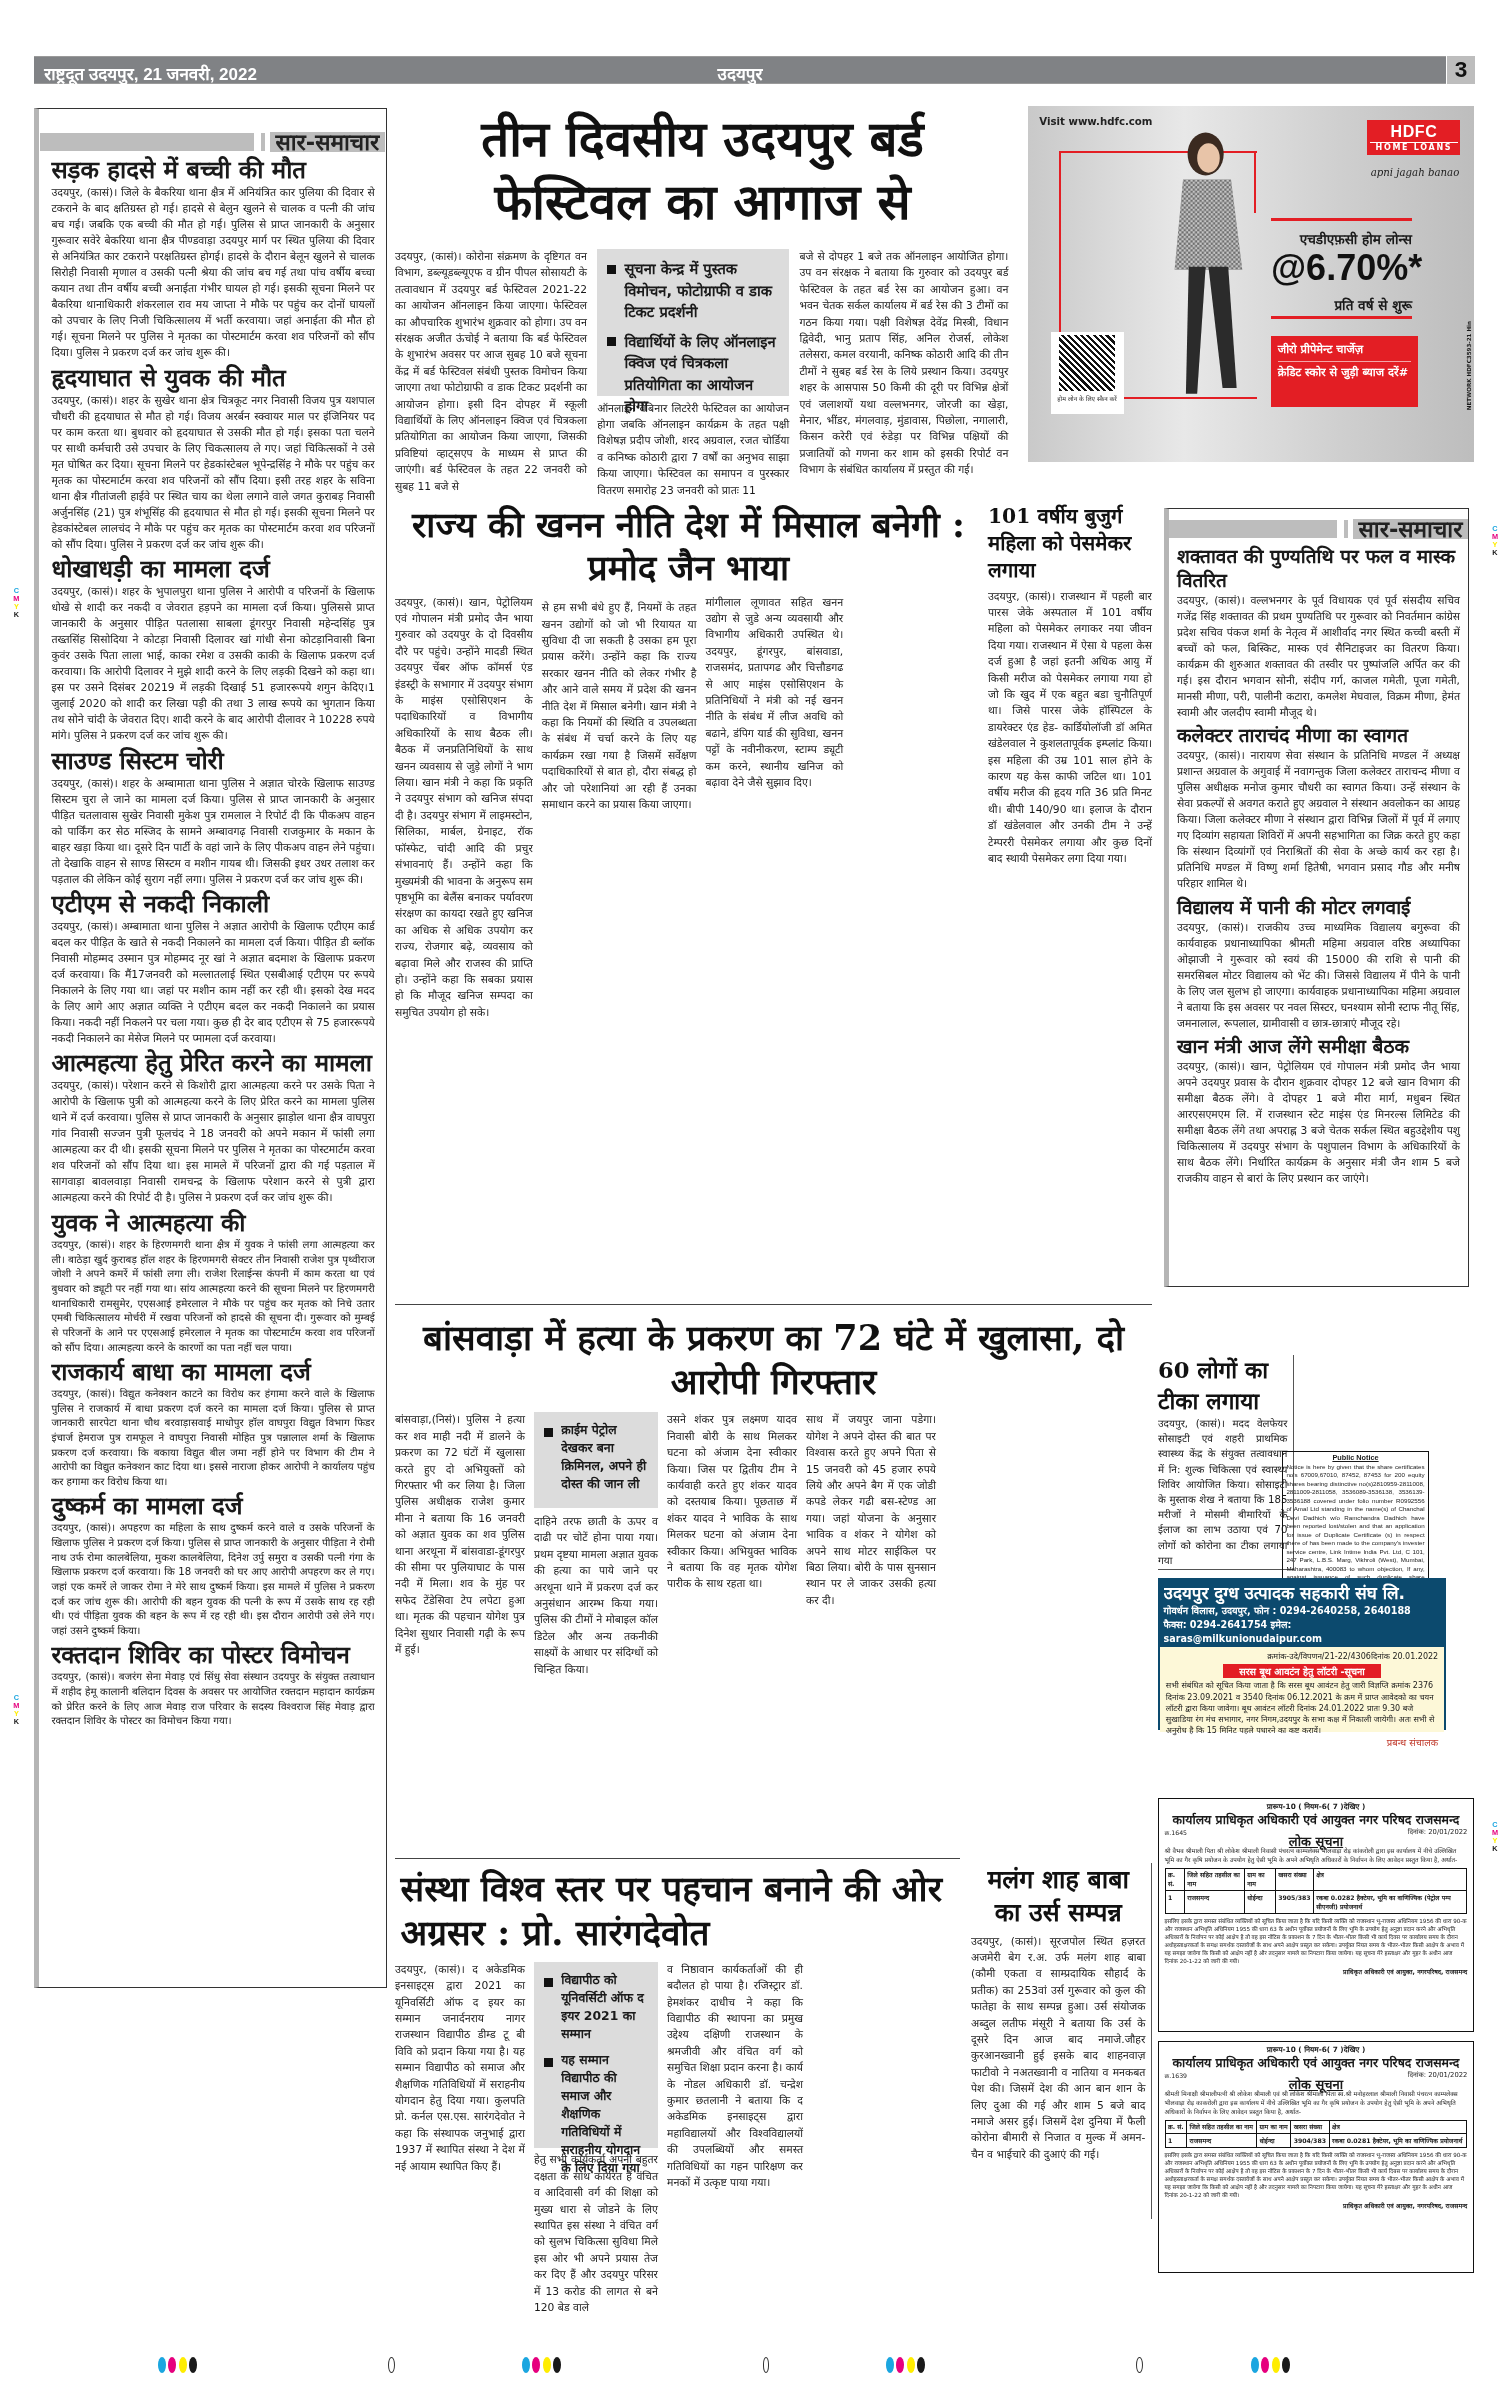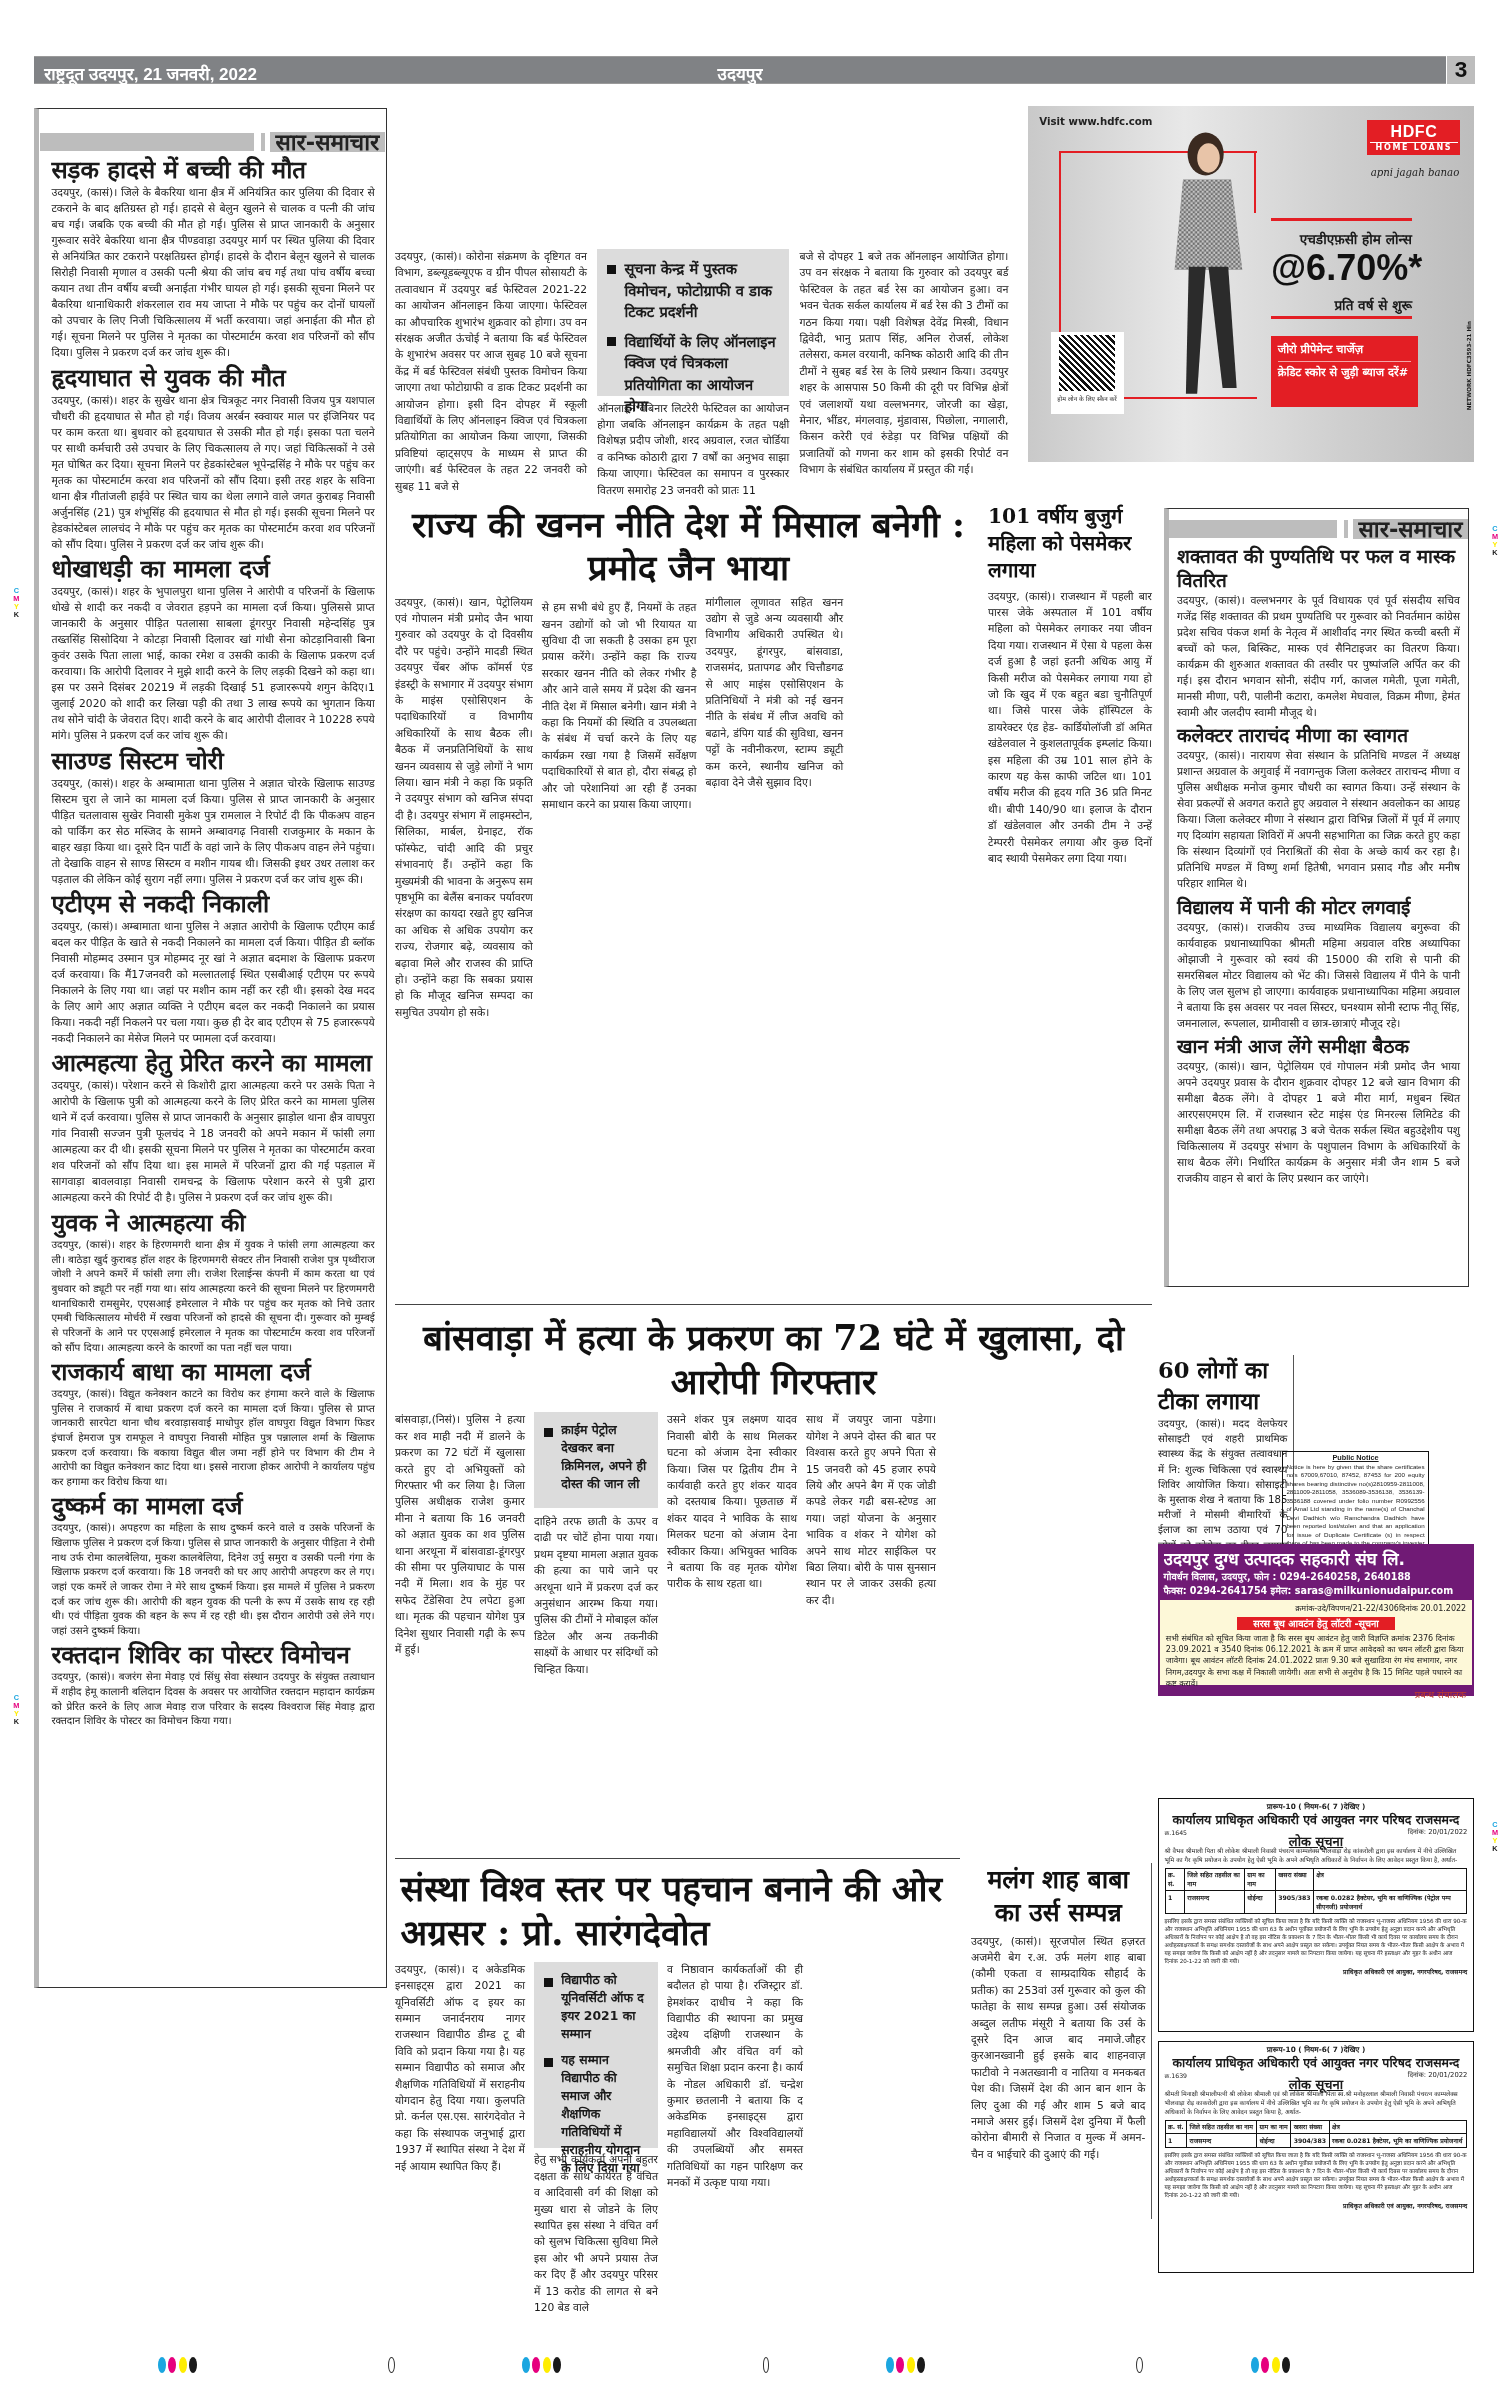--- a/index.html
+++ b/index.html
@@ -41,21 +41,21 @@
 .hdfc .person{position:absolute;left:124px;top:17px;width:96px;height:282px}
 .hdfc .qr{position:absolute;left:22.6px;top:226px;width:73px;height:82px;background:#fff;text-align:center;font-size:6.2px;padding:3.4px}
 .hdfc .qr .code{width:56px;height:56px;margin:0 auto 2.3px;background:repeating-linear-gradient(45deg,#111 0 2.3px,#fff 2.3px 4.5px),#111}
 .hdfc .net{position:absolute;right:8px;top:215px;font-size:5.6px;font-weight:bold;transform:rotate(-90deg);transform-origin:right top;white-space:nowrap}
 .hdfc .foot{position:absolute;left:0;right:0;bottom:0;height:50px;background:#231f20;color:#fff;text-align:center}
 .hdfc .foot .call{font-size:14.7px;font-weight:bold;margin-top:4.5px}
 .hdfc .foot .disc{font-size:6.2px;margin-top:3.4px;line-height:9px}
 .sar-right{left:1164px;top:508px;width:305px;height:779px;border:1.1px solid #333;border-left:5.6px solid #b5b5b5;padding:0 8px}
 .public-notice{left:1282px;top:1451px;width:147px;height:147px;border:1.7px solid #111;padding:2.3px 3.4px;font-family:"Liberation Sans",sans-serif;font-size:6.2px;line-height:8.5px;text-align:justify}
 .public-notice .title{text-align:center;font-weight:bold;text-decoration:underline;font-size:7.3px}
-.dairy{left:1158px;top:1544px;width:316px;height:152px;background:#701a75;padding:3.4px 5.6px}
+.dairy{left:1158px;top:1578px;width:288px;height:152px;background:#0c4a6e;padding:3.4px 5.6px}
 .dairy .name{color:#fff;font-weight:bold;font-size:17px;white-space:nowrap;overflow:hidden}
 .dairy .addr{color:#fff;font-weight:bold;font-size:9.6px;line-height:13.6px}
 .dairy .inner{background:#fdf8d8;margin:2.3px -3.4px 0 -3.4px;padding:3.4px 5.6px;height:85px;font-size:8px;line-height:11.3px}
 .dairy .inner .row{display:flex;justify-content:flex-end}
 .dairy .inner .badge{background:#e31e24;color:#fff;font-weight:bold;font-size:9.6px;text-align:center;width:158px;margin:2.3px auto;padding:1.1px 0}
 .dairy .inner .sign{text-align:right;color:#c0392b;font-weight:normal;font-size:9.6px}
 .rj-notice{width:316px;border:1.7px solid #111;padding:3.4px 5.6px;font-size:6.2px;line-height:9px}
 .rj-notice .c1{text-align:center;font-weight:bold;font-size:7.3px}
 .rj-notice .c2{text-align:center;font-weight:bold;font-size:12.4px;line-height:17px}
 .rj-notice .date{text-align:right;font-size:6.8px}
@@ -123,20 +123,21 @@
     <div class="p sm">उदयपुर, (कासं)। अपहरण का महिला के साथ दुष्कर्म करने वाले व उसके परिजनों के खिलाफ पुलिस ने प्रकरण दर्ज किया। पुलिस से प्राप्त जानकारी के अनुसार पीड़िता ने रोमी नाथ उर्फ रोमा कालबेलिया, मुकश कालबेलिया, दिनेश उर्पु समुरा व उसकी पत्नी गंगा के खिलाफ प्रकरण दर्ज करवाया। कि 18 जनवरी को घर आए आरोपी अपहरण कर ले गए। जहां एक कमरें ले जाकर रोमा ने मेरे साथ दुष्कर्म किया। इस मामले में पुलिस ने प्रकरण दर्ज कर जांच शुरू की। आरोपी की बहन युवक की पत्नी के रूप में उसके साथ रह रही थी। एवं पीड़िता युवक की बहन के रूप में रह रही थी। इस दौरान आरोपी उसे लेने गए। जहां उसने दुष्कर्म किया।</div>
   </div>
   <div>
     <div class="h2">रक्तदान शिविर का पोस्टर विमोचन</div>
     <div class="p sm">उदयपुर, (कासं)। बजरंग सेना मेवाड़ एवं सिंधु सेवा संस्थान उदयपुर के संयुक्त तत्वाधान में शहीद हेमू कालानी बलिदान दिवस के अवसर पर आयोजित रक्तदान महादान कार्यक्रम को प्रेरित करने के लिए आज मेवाड़ राज परिवार के सदस्य विश्वराज सिंह मेवाड़ द्वारा रक्तदान शिविर के पोस्टर का विमोचन किया गया।</div>
   </div>
 </div>
 
 
 <div class="abs" style="left:395px;top:108px;width:615px;height:361px;">
+  <div class="main-head" style="font-size:49px;line-height:63px;padding:0 5.6px;">तीन दिवसीय उदयपुर बर्ड फेस्टिवल का आगाज से</div>
   <div style="position:absolute;top:141px;left:0;width:615px;display:flex;gap:10.2px;">
     <div class="body-col" style="width:192px;">उदयपुर, (कासं)। कोरोना संक्रमण के दृष्टिगत वन विभाग, डब्ल्यूडब्ल्यूएफ व ग्रीन पीपल सोसायटी के तत्वावधान में उदयपुर बर्ड फेस्टिवल 2021-22 का आयोजन ऑनलाइन किया जाएगा। फेस्टिवल का औपचारिक शुभारंभ शुक्रवार को होगा। उप वन संरक्षक अजीत ऊंचोई ने बताया कि बर्ड फेस्टिवल के शुभारंभ अवसर पर आज सुबह 10 बजे सूचना केंद्र में बर्ड फेस्टिवल संबंधी पुस्तक विमोचन किया जाएगा तथा फोटोग्राफी व डाक टिकट प्रदर्शनी का आयोजन होगा। इसी दिन दोपहर में स्कूली विद्यार्थियों के लिए ऑनलाइन क्विज एवं चित्रकला प्रतियोगिता का आयोजन किया जाएगा, जिसकी प्रविष्टियां व्हाट्सएप के माध्यम से प्राप्त की जाएंगी। बर्ड फेस्टिवल के तहत 22 जनवरी को सुबह 11 बजे से</div>
     <div style="width:192px;">
       <div class="box-gray" style="height:147px;">
         <div class="bul">
             <span class="sq"></span>
             <span>सूचना केन्द्र में पुस्तक विमोचन, फोटोग्राफी व डाक टिकट प्रदर्शनी</span>
           </div>
         <div class="bul">
             <span class="sq"></span>

